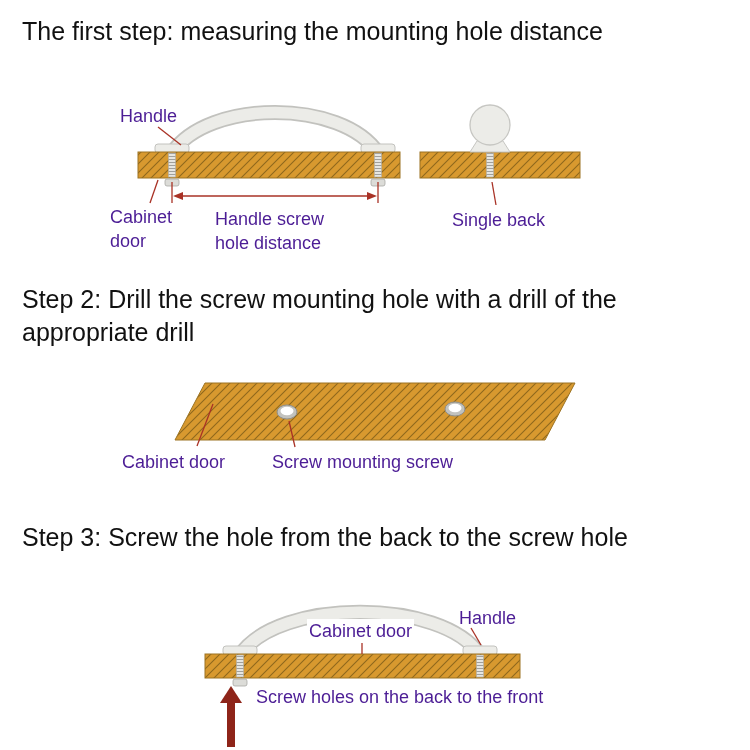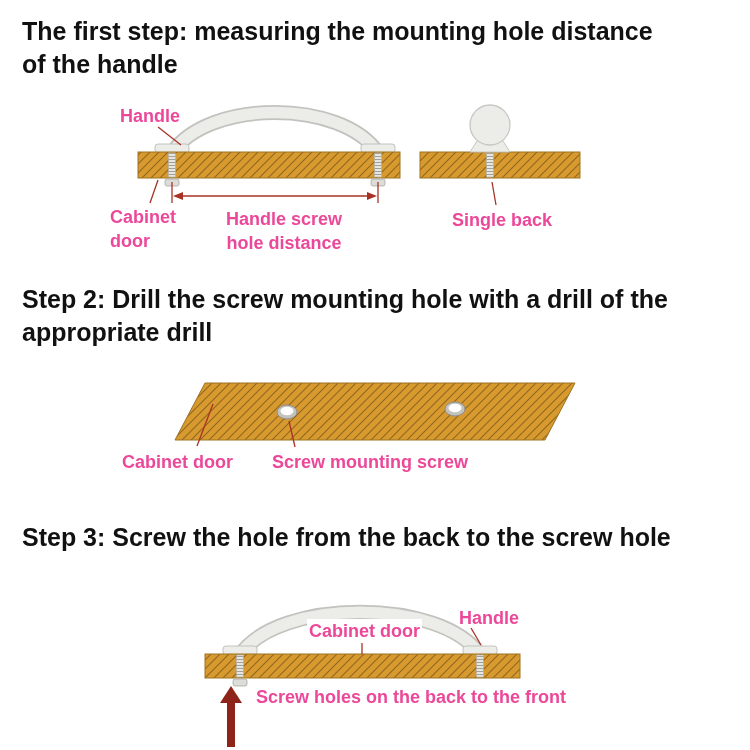--- a/index.html
+++ b/index.html
@@ -1,35 +1,34 @@
 <!DOCTYPE html>
 <html><head>
 <meta charset="utf-8">
 <style>
   html,body{margin:0;padding:0;background:#ffffff;}
   .sheet{
     position:relative;width:750px;height:750px;background:#ffffff;
-    font-family:"Liberation Sans",sans-serif;color:#1a1a1a;overflow:hidden;font-weight:bold;
+    font-family:"Liberation Sans",sans-serif;color:#1a1a1a;overflow:hidden;
   }
   .title{position:absolute;left:22px;font-size:25px;line-height:33px;color:#111111;}
-  .lbl{position:absolute;font-size:18px;line-height:24px;color:#ec4899;}
+  .lbl{position:absolute;font-size:18px;line-height:24px;color:#4c1d95;}
   .diagram{position:absolute;left:0;width:750px;}
   .diagram svg{position:absolute;left:0;top:0;}
-  .center{text-align:center;}
+  .center{text-align:left;}
   .nowrap{white-space:nowrap;}
   .onwhite{background:#ffffff;padding:0 2px;}
 </style>
 </head>
 <body>
 
 <div class="sheet">
 
   <div class="title" style="top:15px;width:720px;">
     <div>The first step: measuring the mounting hole distance</div>
-    <div>of the handle</div>
   </div>
 
   <div class="diagram" style="top:95px;height:175px;">
     <svg width="750" height="175" viewBox="0 0 750 175">
       <defs>
         <pattern id="wood1" width="9" height="9" patternUnits="userSpaceOnUse">
           <rect width="9" height="9" fill="#d8992f"></rect>
           <path d="M0,9 L9,0 M-1,1 L1,-1 M8,10 L10,8" stroke="#8f681c" stroke-width="1.1" fill="none"></path>
         </pattern>
         <pattern id="thr1" width="4" height="3" patternUnits="userSpaceOnUse">

